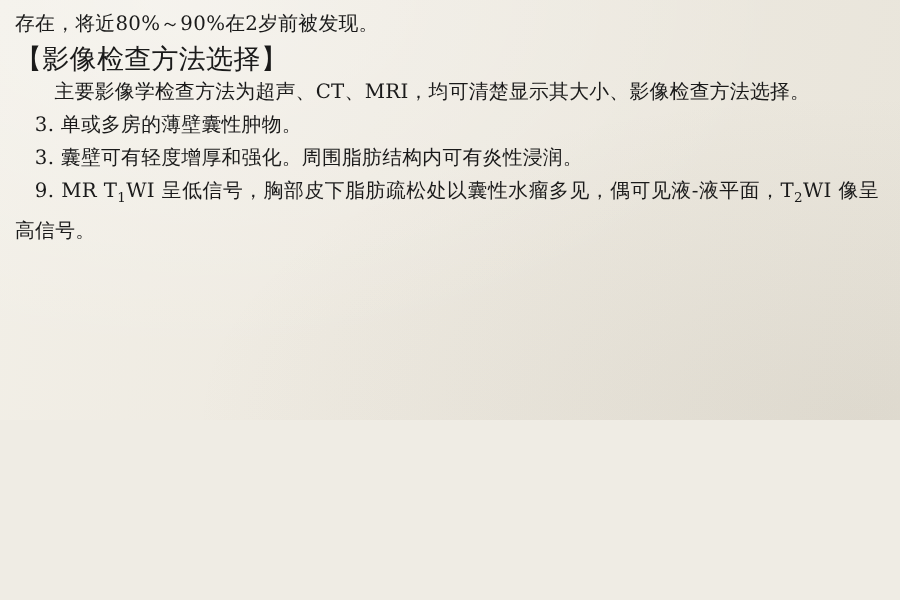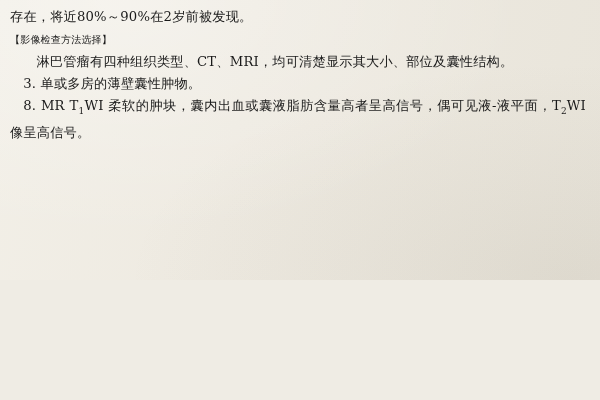--- a/index.html
+++ b/index.html
@@ -44,21 +44,21 @@
     text-justify: inter-ideograph;
     letter-spacing: 0.2px;
   }
   .indent2 {
     text-indent: 2em;
   }
   .block {
     margin-bottom: 0px;
   }
   .heading {
-    font-size: 10px;
+    font-size: 18px;
     line-height: 22px;
     margin: 0;
     letter-spacing: 0.2px;
   }
   .list-item {
     font-size: 13.2px;
     line-height: 22px;
     margin: 0;
     text-indent: 1em;
     text-align: justify;
@@ -77,23 +77,24 @@
 
 <div class="page">
   <div class="body-text">
 
     <p class="block seg-top">存在，将近80%～90%在2岁前被发现。</p>
 
 
 
     <p class="heading">【影像检查方法选择】</p>
 
-    <p class="block indent2">淋巴管瘤有四种组织类型、CT、MRI，均可清楚显示其大小、部位及囊性结构。</p>
+    <p class="block indent2">主要影像学检查方法为超声、CT、MRI，均可清楚显示其大小、影像检查方法选择。</p>
 
 
     <p class="list-item">3. 单或多房的薄壁囊性肿物。</p>
 
 
+    <p class="list-item">3. 囊壁可有轻度增厚和强化。周围脂肪结构内可有炎性浸润。</p>
 
-    <p class="list-item"><span>8. MR T</span><span class="sub">1</span><span>WI 柔软的肿块，囊内出血或囊液脂肪含量高者呈高信号，偶可见液-液平面，T</span><span class="sub">2</span><span>WI 像呈高信号。</span></p>
+    <p class="list-item"><span>9. MR T</span><span class="sub">1</span><span>WI 呈低信号，胸部皮下脂肪疏松处以囊性水瘤多见，偶可见液-液平面，T</span><span class="sub">2</span><span>WI 像呈高信号。</span></p>
 
   </div>
 </div>
 
 </body></html>

